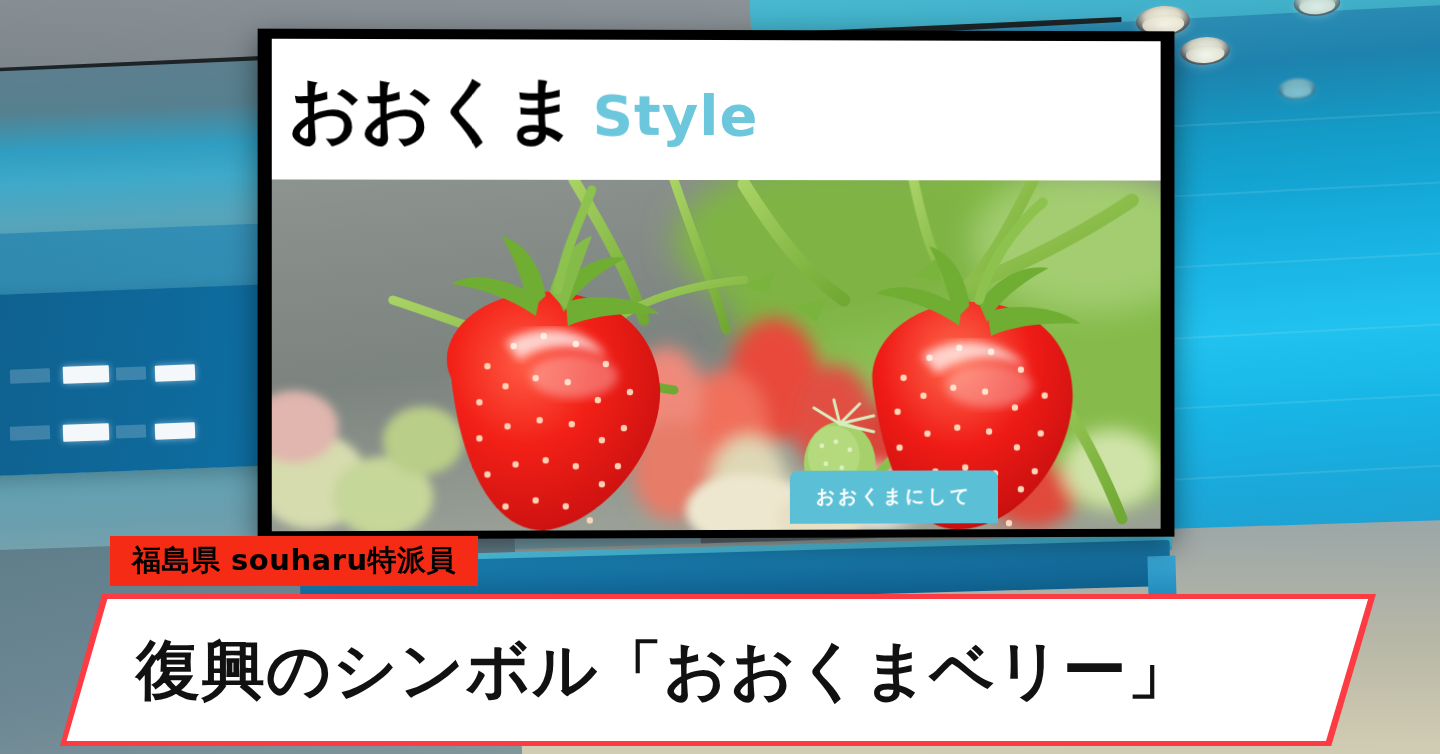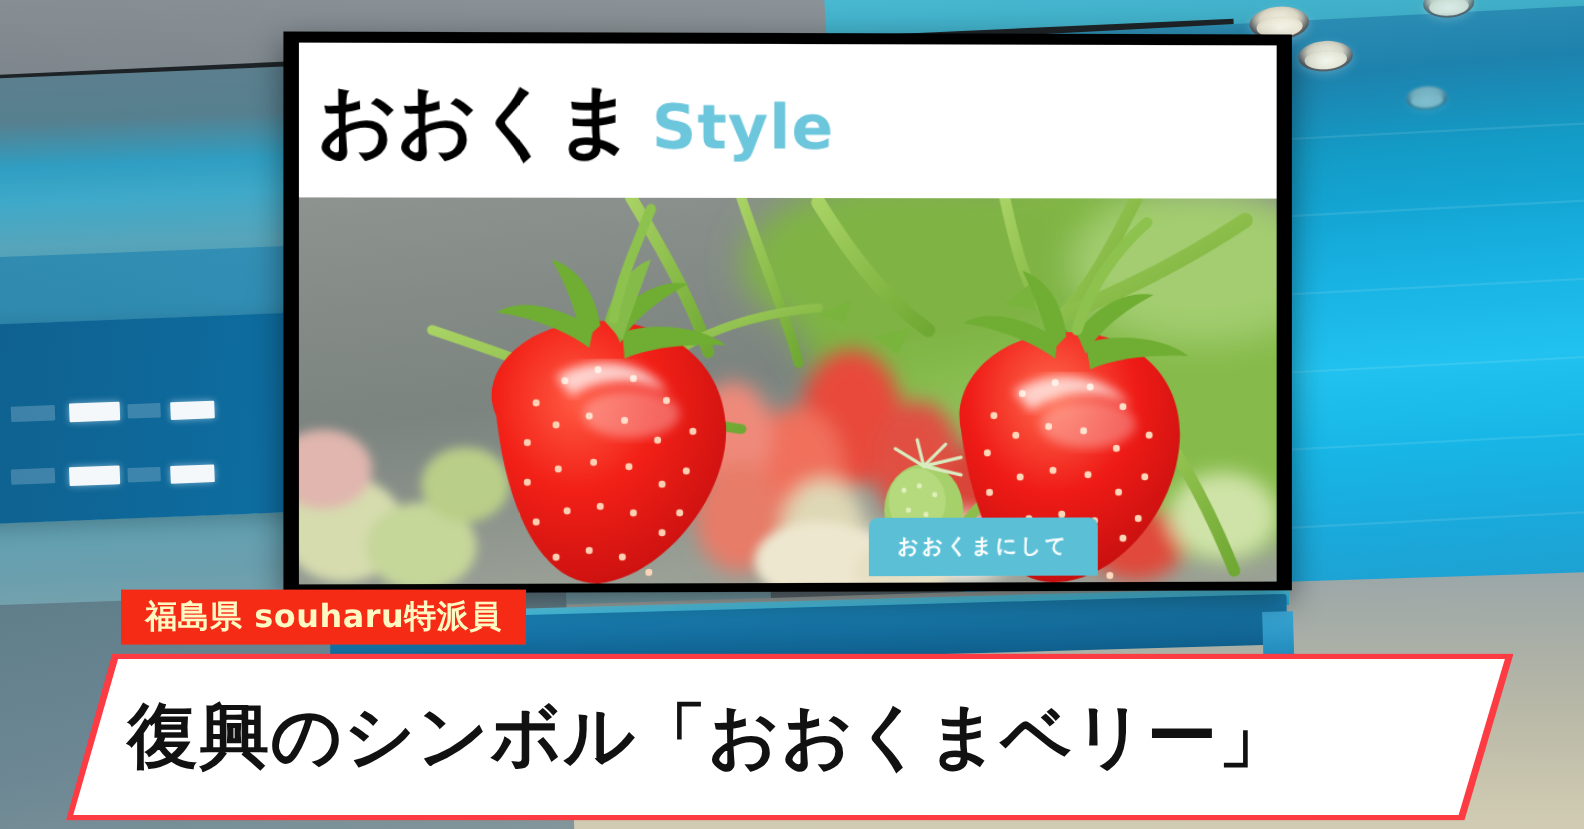--- a/index.html
+++ b/index.html
@@ -263,21 +263,21 @@
     letter-spacing: 3px;
     cursor: pointer;
     white-space: nowrap;
   }
 
   
   .badge {
     position: absolute;
     left: 110px; top: 536px;
     background: #f62b16;
-    color: #fef9c3;
+    color: #000000;
     padding: 9px 22px 11px;
     font-family: "DejaVu Sans", sans-serif;
     font-size: 29px;
     font-weight: 700;
     letter-spacing: 0.5px;
     white-space: nowrap;
     z-index: 40;
     line-height: 1.05;
   }
 
@@ -292,21 +292,21 @@
   .title-inner {
     position: absolute;
     left: 0; top: 5px;
     width: 100%; height: 142px;
     background: #ffffff;
     clip-path: polygon(3.6% 0%, 99.4% 0%, 96.2% 100%, 0.5% 100%);
     display: flex;
     align-items: center;
   }
   .title-text {
-    margin-left: 56px;
+    margin-left: 76px;
     font-family: "DejaVu Sans", sans-serif;
     font-size: 64px;
     font-weight: 700;
     color: #111111;
     letter-spacing: 1px;
     white-space: nowrap;
     line-height: 1;
   }
 </style>
 </head>

